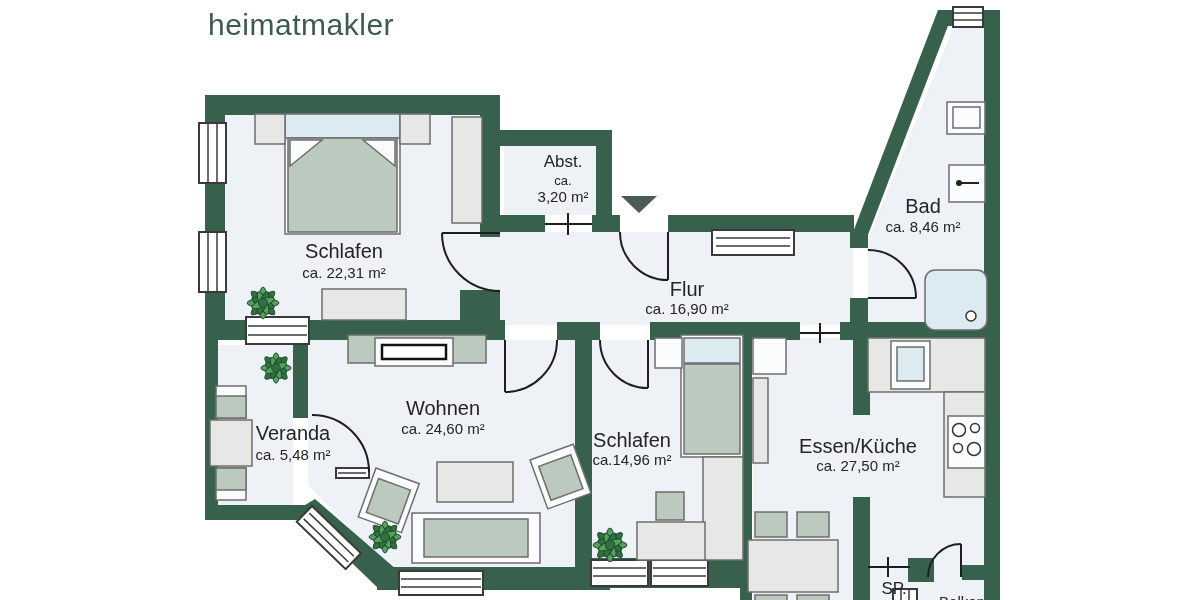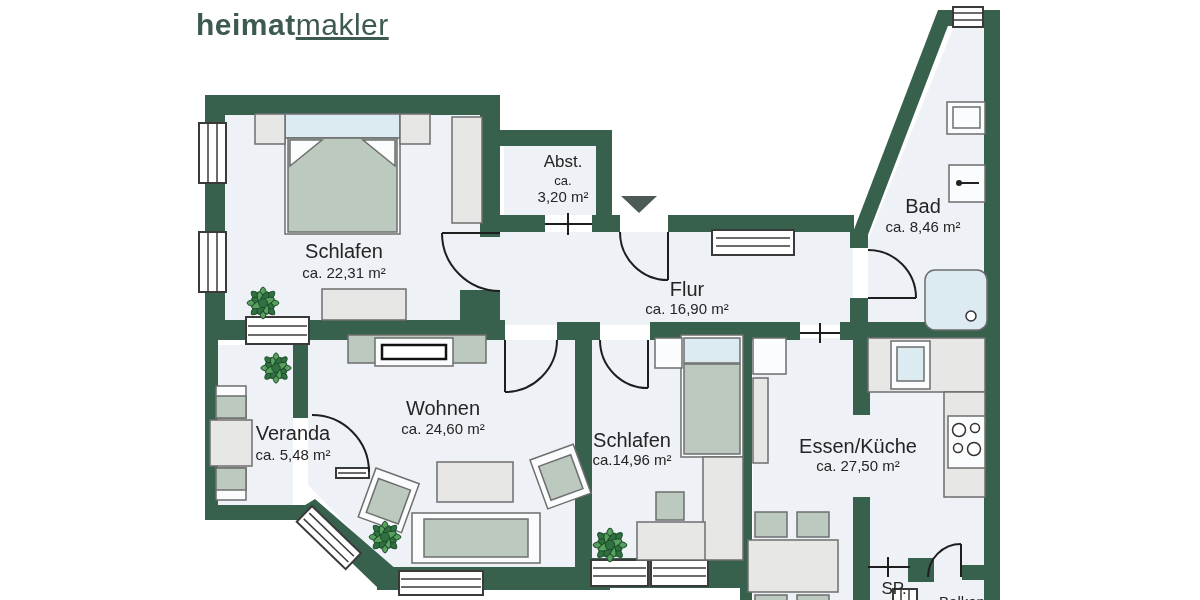--- a/index.html
+++ b/index.html
@@ -1,22 +1,22 @@
 <!DOCTYPE html>
 <html style="--wall: #38614D; --floor: #EEF1F6; --logo: #3D5A4F; --furniture: #E7E8E6; --cushion: #BBC9BE; --glass: #DCEAF2; --plant_light: #58A05F; --plant_dark: #2F7140; --arrow: #4C5B53; --text: #242424;"><head>
 <meta charset="utf-8">
 <style>
   html,body{margin:0;padding:0;background:#ffffff;}
   body{width:1200px;height:600px;overflow:hidden;position:relative;
        font-family:"Liberation Sans",sans-serif;}
   #plan{position:absolute;left:0;top:0;}
   #logo{position:absolute;left:196px;top:8px;font-size:30px;letter-spacing:.5px;
         color:var(--logo);white-space:nowrap;}
-  #logo .b{font-weight:700;}
-  #logo .l{font-weight:400;text-decoration:underline;}
+  #logo .b{font-weight:400;margin-left:12px;}
+  #logo .l{font-weight:400;}
   
   .wall{fill:var(--wall);}
   .floor{fill:var(--floor);}
   .furn{fill:var(--furniture);stroke:#6e6e6e;stroke-width:1.5;}
   .fwhite{fill:#fbfcfd;stroke:#6e6e6e;stroke-width:1.5;}
   .cushion{fill:var(--cushion);stroke:#6e6e6e;stroke-width:1.5;}
   .glass{fill:var(--glass);stroke:#6e6e6e;stroke-width:1.5;}
   .door{fill:none;stroke:#1e1e1e;stroke-width:2;}
   .win{fill:#ffffff;stroke:#3a3a3a;stroke-width:2;}
   .winl{stroke:#3a3a3a;stroke-width:1.5;}

